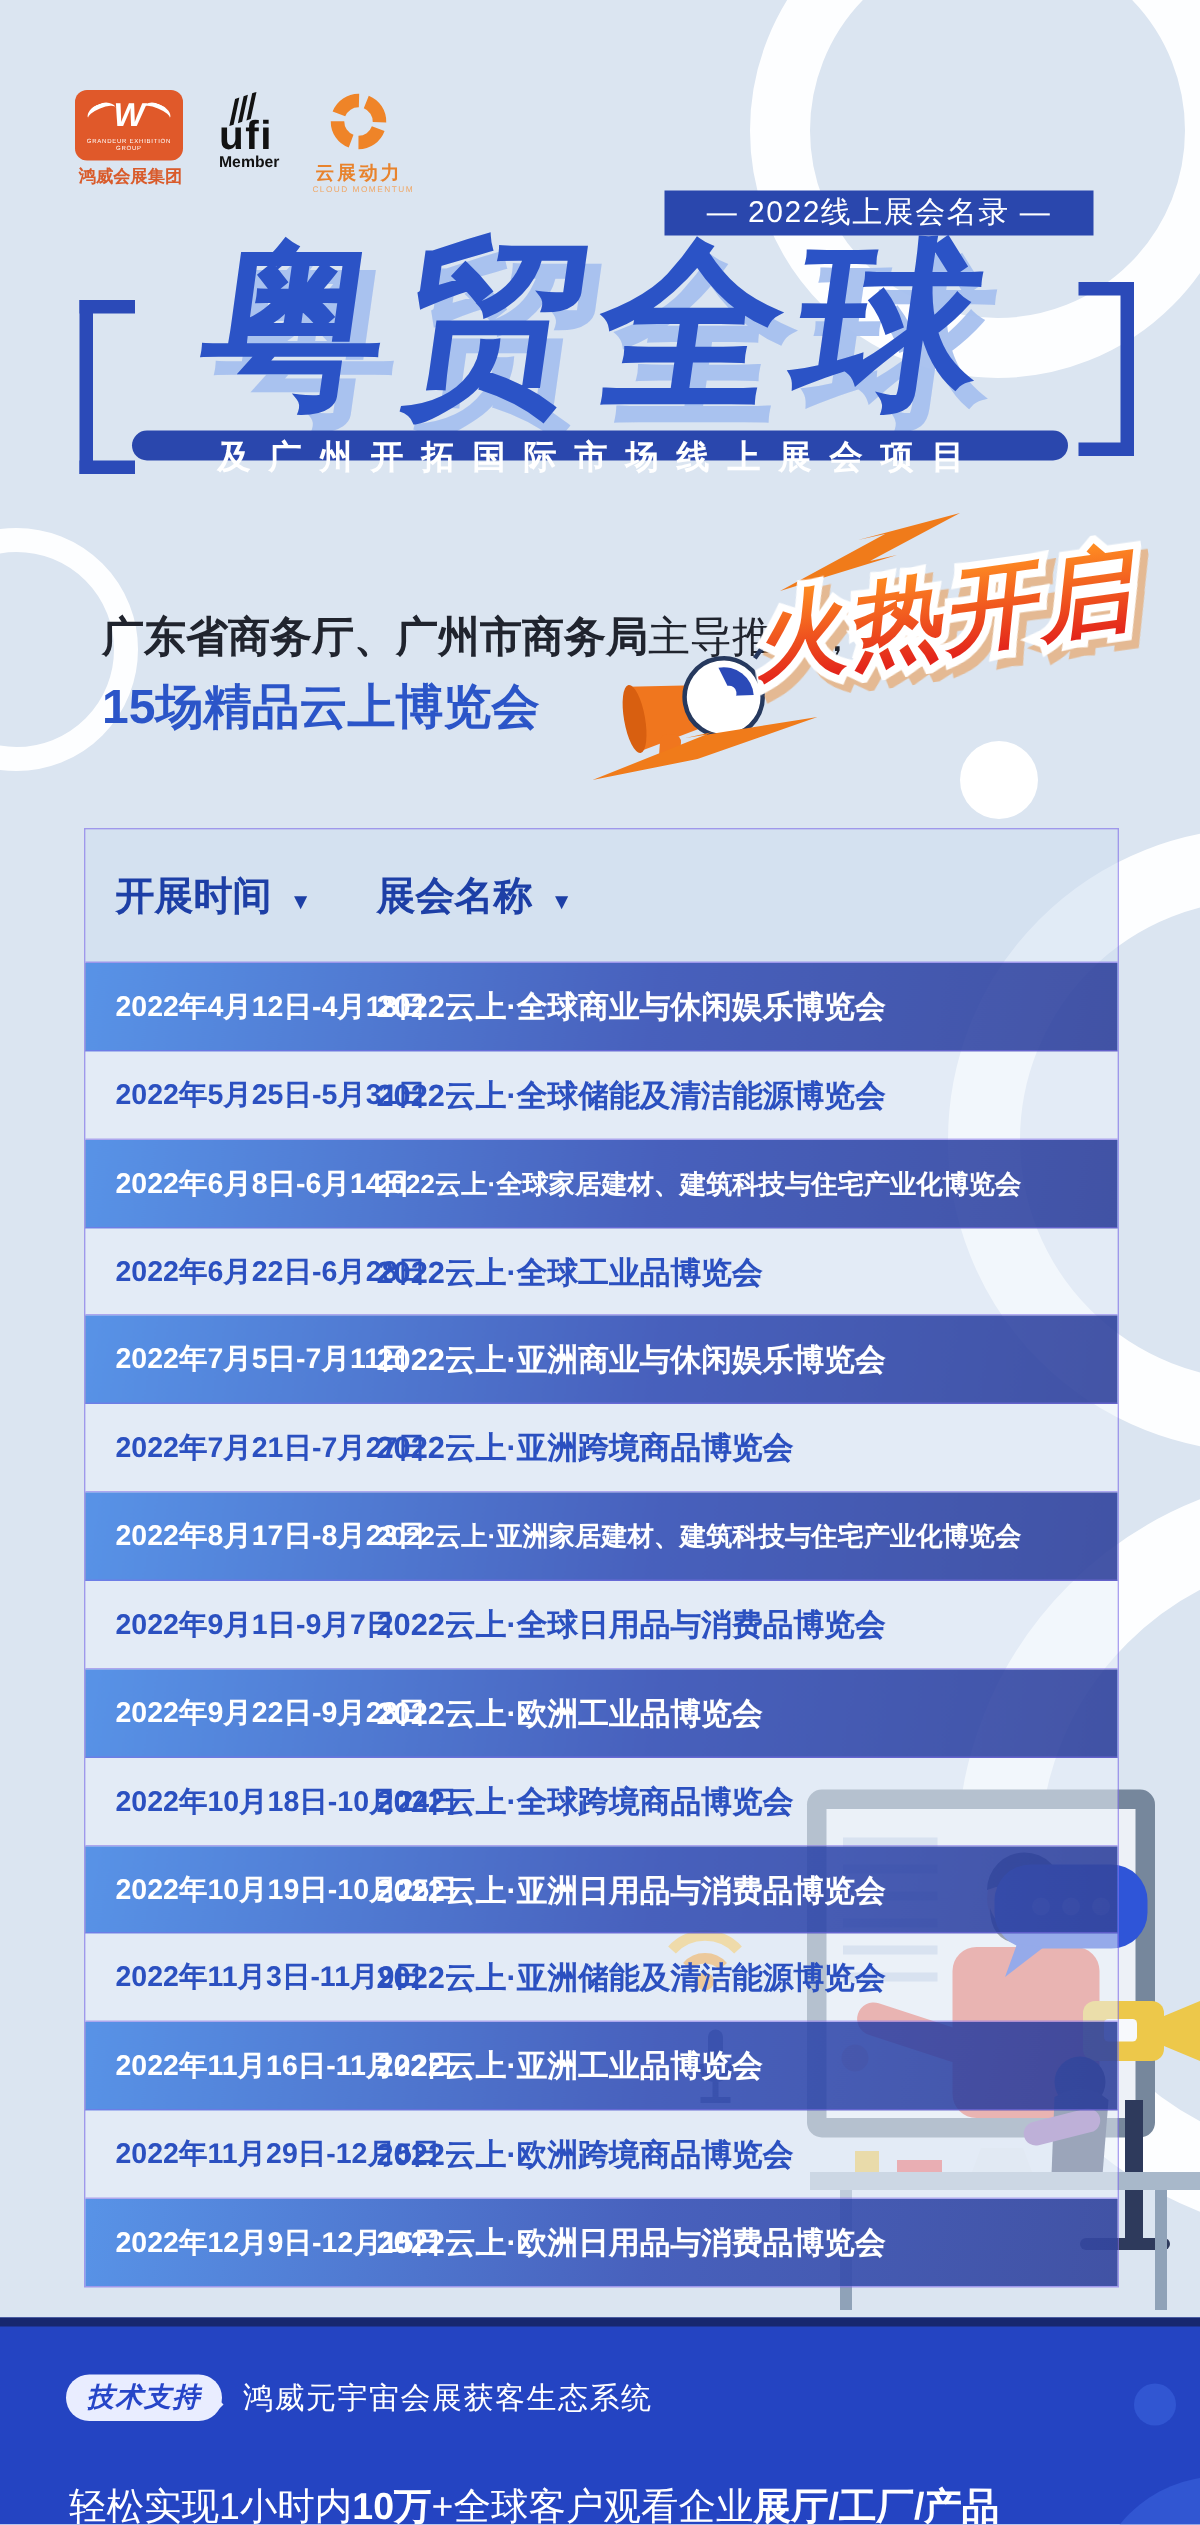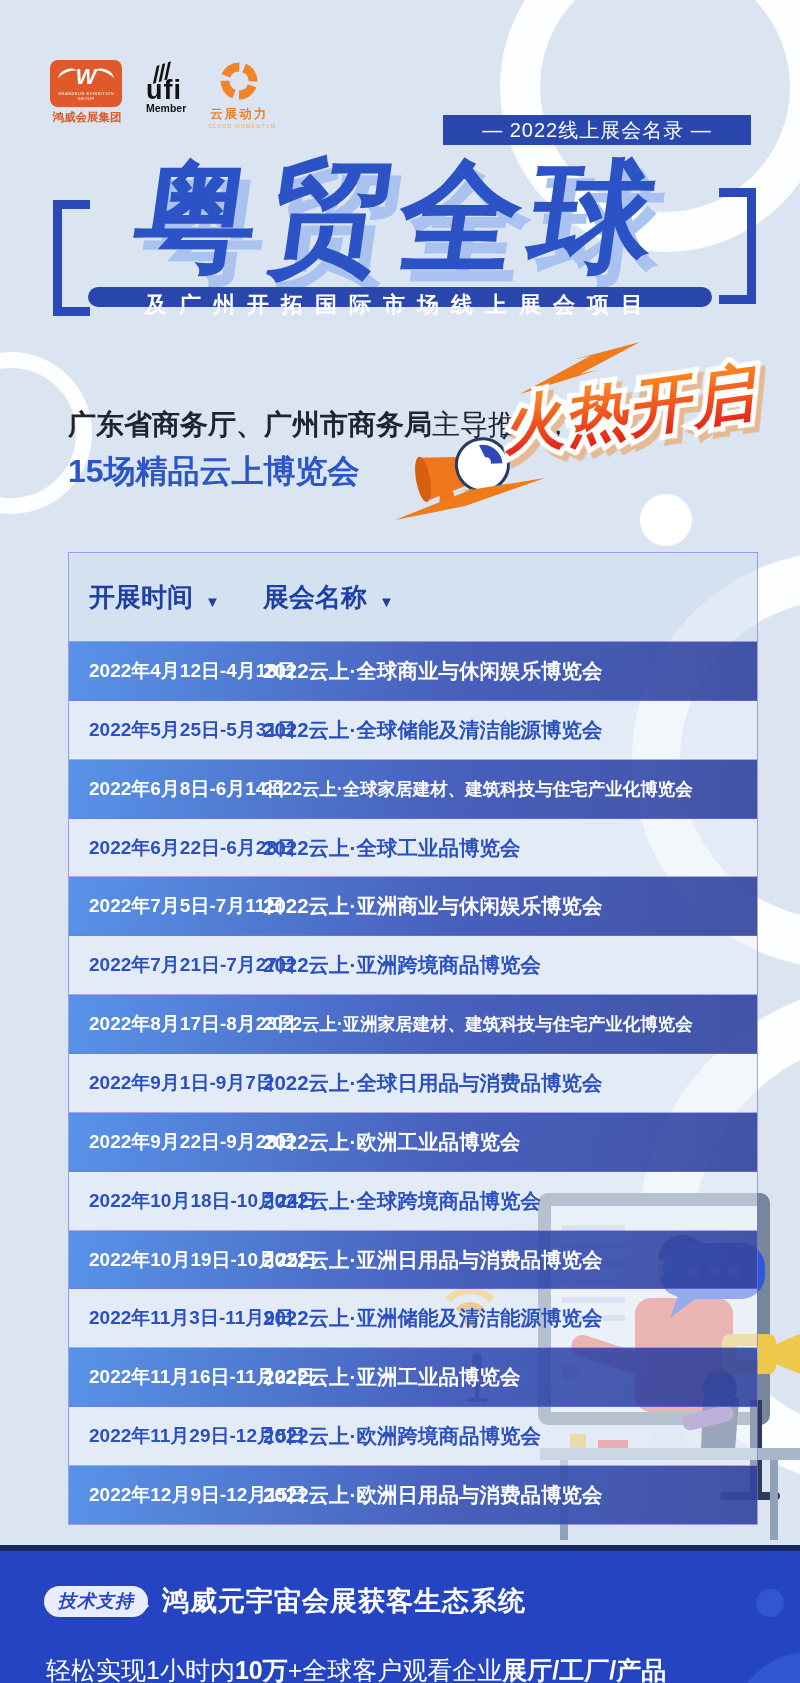--- a/index.html
+++ b/index.html
@@ -23,21 +23,21 @@
   .ufi-stripes{display:flex;gap:3px;transform:rotate(-18deg);margin-left:8px;}
   .ufi-stripes i{display:block;width:3px;height:16px;background:#121212;transform:skewX(-30deg);}
   .ufi-main{font-size:27px;font-weight:700;line-height:24px;letter-spacing:1px;}
   .ufi-sub{font-size:10.5px;font-weight:700;}
   .logo-cloud{text-align:center;width:62px;}
   .cloud-swirl{margin:0 auto;}
   .cloud-cn{color:#e8832d;font-size:12.5px;font-weight:700;letter-spacing:2px;white-space:nowrap;}
   .cloud-en{color:#f0a868;font-size:5.5px;letter-spacing:1px;white-space:nowrap;}
 
   
-  .badge{position:absolute;left:443px;top:115px;width:308px;height:30px;background:#2a47ad;color:#fff;
+  .badge{position:absolute;left:443px;top:127px;width:286px;height:30px;background:#2a47ad;color:#fff;
     font-size:20px;font-weight:500;text-align:center;line-height:30px;letter-spacing:1px;z-index:2;}
   .title{position:absolute;left:0;top:152px;width:800px;text-align:center;font-size:122px;line-height:130px;
     font-weight:900;color:#2b53c6;transform:skewX(-8deg);letter-spacing:10px;z-index:2;
     text-shadow:11px 12px 0 rgba(167,192,238,.95);}
   .bracket{position:absolute;width:28px;height:98px;z-index:2;}
   .bracket.left{left:53px;top:200px;border-left:9px solid #2b4ab8;border-top:9px solid #2b4ab8;border-bottom:9px solid #2b4ab8;}
   .bracket.right{left:719px;top:188px;border-right:9px solid #2b4ab8;border-top:9px solid #2b4ab8;border-bottom:9px solid #2b4ab8;}
   .subtitle{position:absolute;left:88px;top:287px;width:624px;height:20px;background:#2a47ad;border-radius:17px;
     color:#fff;font-size:22px;font-weight:700;letter-spacing:12px;text-align:center;line-height:35px;z-index:2;white-space:nowrap;}
 
@@ -50,21 +50,21 @@
   .stamp .back,.stamp .front{position:absolute;left:0;top:0;width:100%;font-size:62px;font-weight:900;font-style:italic;letter-spacing:2px;white-space:nowrap;}
   .stamp .back{-webkit-text-stroke:10px #ffffff;color:#fff;filter:drop-shadow(4px 6px 0 rgba(235,150,70,.55));}
   .stamp .front{color:#f04a12;}
   @supports (-webkit-background-clip: text){
     .stamp .front{background:linear-gradient(180deg,#ff9023 10%,#e3241b 85%);-webkit-background-clip:text;background-clip:text;color:transparent;}
   }
   .bolt{position:absolute;z-index:2;}
 
   
   .ptable{position:absolute;left:56px;top:552px;width:690px;height:973px;z-index:3;
-    border:1px solid rgba(128,110,232,.65);box-sizing:border-box;display:flex;flex-direction:column;margin-left:12px;}
+    border:1px solid rgba(128,110,232,.65);box-sizing:border-box;display:flex;flex-direction:column;}
   .thead{height:88px;background:rgba(206,222,240,.60);display:flex;align-items:center;
     border-bottom:1px solid rgba(128,110,232,.65);}
   .th{color:#1d3fa6;font-size:26px;font-weight:900;display:flex;align-items:center;gap:12px;}
   .th .arrow{font-size:15px;padding-top:8px;}
   .th.c1{padding-left:20px;width:194px;box-sizing:border-box;}
   .trow{flex:1;display:flex;align-items:center;border-bottom:1px solid rgba(128,110,232,.55);}
   .trow:last-child{border-bottom:none;}
   .trow:nth-child(even){background:linear-gradient(100deg,rgba(77,140,230,.92) 0%,rgba(59,85,184,.92) 55%,rgba(52,70,158,.92) 100%);}
   .trow:nth-child(odd){background:rgba(233,240,249,.55);}
   .cell{white-space:nowrap;}
@@ -78,21 +78,21 @@
   .illu{position:absolute;left:420px;top:1148px;z-index:2;}
 
   
   .footer{position:absolute;left:0;top:1545px;width:800px;height:138px;background:#2444c2;
     border-top:6px solid #17276f;box-sizing:content-box;z-index:4;overflow:hidden;}
   .f-circle{position:absolute;border-radius:50%;background:#3156d2;}
   .f-row{position:absolute;left:44px;top:32px;display:flex;align-items:center;gap:14px;}
   .f-badge{position:relative;background:#e9edff;color:#2746c8;border-radius:16px;height:31px;line-height:31px;
     padding:0 14px;font-size:18px;font-weight:900;font-style:italic;letter-spacing:1px;}
   .f-badge::after{content:"";position:absolute;right:-8px;top:13px;border:7px solid transparent;border-left-color:#e9edff;}
-  .f-title{color:#fff;font-size:27px;font-weight:700;letter-spacing:1px;white-space:nowrap;}
+  .f-title{color:#fff;font-size:20px;font-weight:400;letter-spacing:1px;white-space:nowrap;}
   .f-tagline{position:absolute;left:46px;top:78px;color:#fff;font-size:25px;white-space:nowrap;
     text-decoration:underline;text-underline-offset:7px;text-decoration-thickness:2px;}
   .f-tagline b{font-weight:900;}
 </style>
 </head>
 <body>
 
 <div class="page">
 
   <div class="ring" style="left:500px;top:-78px;width:250px;height:250px;"></div>

